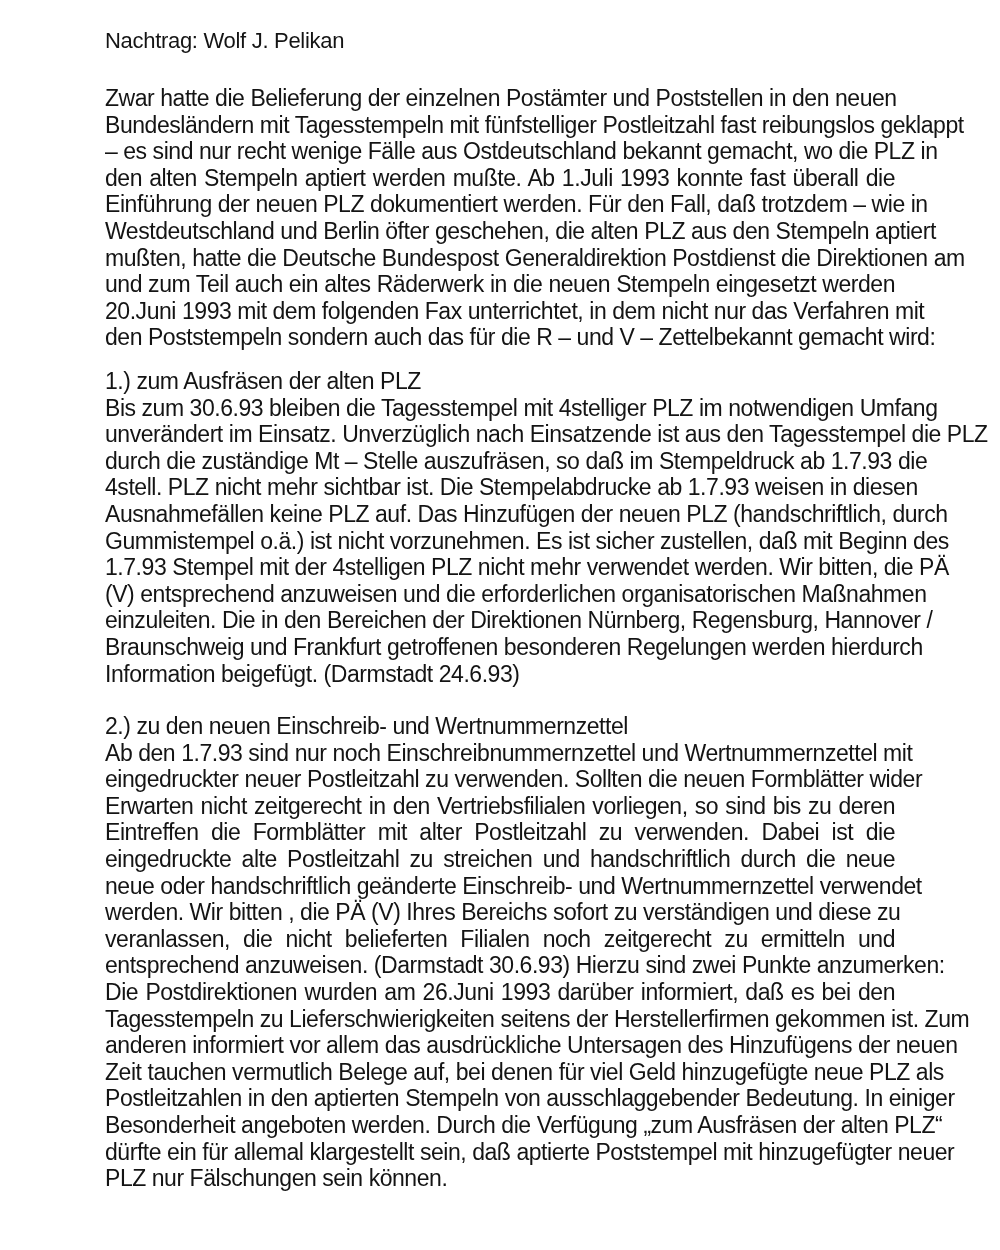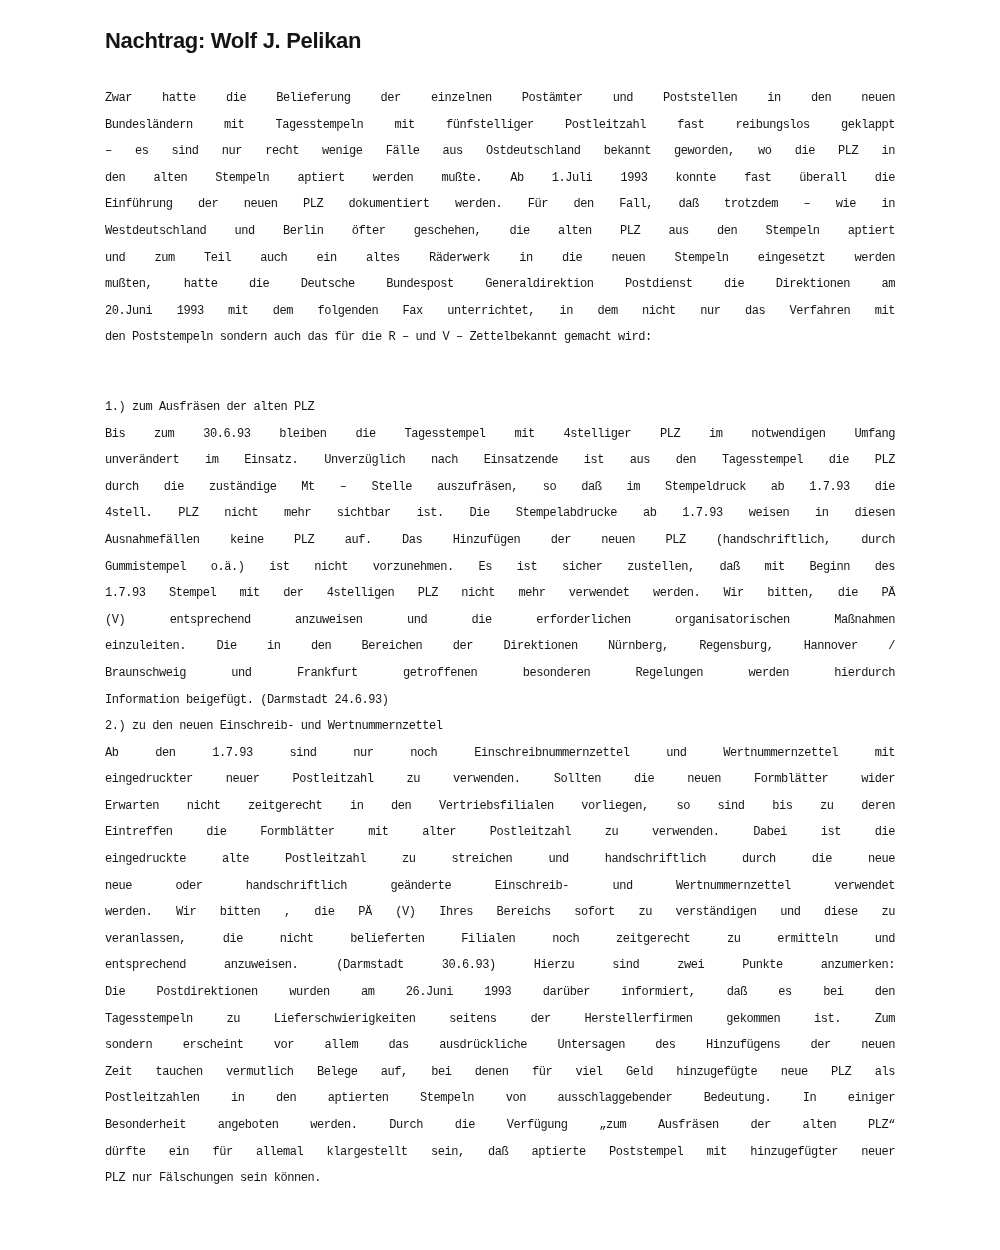--- a/index.html
+++ b/index.html
@@ -19,66 +19,65 @@
       position: absolute;
       left: 105px;
       top: 0;
       width: 790px;
     }
     .title {
       position: absolute;
       top: 26px;
       left: 0;
       font-size: 22px;
-      font-weight: bold;
+      font-weight: normal;
       letter-spacing: -0.3px;
       white-space: nowrap;
       line-height: 30px;
     }
     .block {
       position: absolute;
       left: 0;
       width: 790px;
     }
     .line {
       display: block;
       height: 26.6px;
       line-height: 26.6px;
-      font-size: 12px;
+      font-size: 23px;
       letter-spacing: -0.45px;
       white-space: nowrap;
       text-align: justify;
       text-align-last: justify;
       overflow: visible;
-      font-family: Liberation Mono, monospace;
     }
     .line.last {
       text-align: right;
       text-align-last: left;
     }
     #intro { top: 85px; }
-    #section1 { top: 368px; margin-top: 26px; }
+    #section1 { top: 368px; }
     #section2 { top: 713px; }
   </style>
 </head>
 <body>
 
 <div class="page">
 
   <div class="title">Nachtrag: Wolf J. Pelikan</div>
 
   <div class="block" id="intro">
     <span class="line">Zwar hatte die Belieferung der einzelnen Postämter und Poststellen in den neuen</span>
     <span class="line">Bundesländern mit Tagesstempeln mit fünfstelliger Postleitzahl fast reibungslos geklappt</span>
-    <span class="line">– es sind nur recht wenige Fälle aus Ostdeutschland bekannt geworden, wo die PLZ in</span>
+    <span class="line">– es sind nur recht wenige Fälle aus Ostdeutschland bekannt gemacht, wo die PLZ in</span>
     <span class="line">den alten Stempeln aptiert werden mußte. Ab 1.Juli 1993 konnte fast überall die</span>
     <span class="line">Einführung der neuen PLZ dokumentiert werden. Für den Fall, daß trotzdem – wie in</span>
     <span class="line">Westdeutschland und Berlin öfter geschehen, die alten PLZ aus den Stempeln aptiert</span>
+    <span class="line">mußten, hatte die Deutsche Bundespost Generaldirektion Postdienst die Direktionen am</span>
     <span class="line">und zum Teil auch ein altes Räderwerk in die neuen Stempeln eingesetzt werden</span>
-    <span class="line">mußten, hatte die Deutsche Bundespost Generaldirektion Postdienst die Direktionen am</span>
     <span class="line">20.Juni 1993 mit dem folgenden Fax unterrichtet, in dem nicht nur das Verfahren mit</span>
     <span class="line last">den Poststempeln sondern auch das für die R – und V – Zettelbekannt gemacht wird:</span>
   </div>
 
   <div class="block" id="section1">
     <span class="line last">1.) zum Ausfräsen der alten PLZ</span>
     <span class="line">Bis zum 30.6.93 bleiben die Tagesstempel mit 4stelliger PLZ im notwendigen Umfang</span>
     <span class="line">unverändert im Einsatz. Unverzüglich nach Einsatzende ist aus den Tagesstempel die PLZ</span>
     <span class="line">durch die zuständige Mt – Stelle auszufräsen, so daß im Stempeldruck ab 1.7.93 die</span>
     <span class="line">4stell. PLZ nicht mehr sichtbar ist. Die Stempelabdrucke ab 1.7.93 weisen in diesen</span>
@@ -97,21 +96,21 @@
     <span class="line">eingedruckter neuer Postleitzahl zu verwenden. Sollten die neuen Formblätter wider</span>
     <span class="line">Erwarten nicht zeitgerecht in den Vertriebsfilialen vorliegen, so sind bis zu deren</span>
     <span class="line">Eintreffen die Formblätter mit alter Postleitzahl zu verwenden. Dabei ist die</span>
     <span class="line">eingedruckte alte Postleitzahl zu streichen und handschriftlich durch die neue</span>
     <span class="line">neue oder handschriftlich geänderte Einschreib- und Wertnummernzettel verwendet</span>
     <span class="line">werden. Wir bitten , die PÄ (V) Ihres Bereichs sofort zu verständigen und diese zu</span>
     <span class="line">veranlassen, die nicht belieferten Filialen noch zeitgerecht zu ermitteln und</span>
     <span class="line">entsprechend anzuweisen. (Darmstadt 30.6.93) Hierzu sind zwei Punkte anzumerken:</span>
     <span class="line">Die Postdirektionen wurden am 26.Juni 1993 darüber informiert, daß es bei den</span>
     <span class="line">Tagesstempeln zu Lieferschwierigkeiten seitens der Herstellerfirmen gekommen ist. Zum</span>
-    <span class="line">sondern erscheint vor allem das ausdrückliche Untersagen des Hinzufügens der neuen</span>
+    <span class="line">anderen informiert vor allem das ausdrückliche Untersagen des Hinzufügens der neuen</span>
     <span class="line">Zeit tauchen vermutlich Belege auf, bei denen für viel Geld hinzugefügte neue PLZ als</span>
     <span class="line">Postleitzahlen in den aptierten Stempeln von ausschlaggebender Bedeutung. In einiger</span>
     <span class="line">Besonderheit angeboten werden. Durch die Verfügung „zum Ausfräsen der alten PLZ“</span>
     <span class="line">dürfte ein für allemal klargestellt sein, daß aptierte Poststempel mit hinzugefügter neuer</span>
     <span class="line last">PLZ nur Fälschungen sein können.</span>
   </div>
 
 </div>
 
 </body></html>

